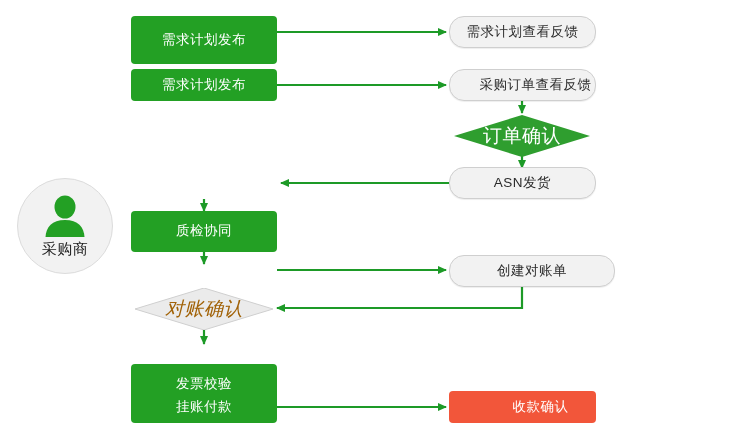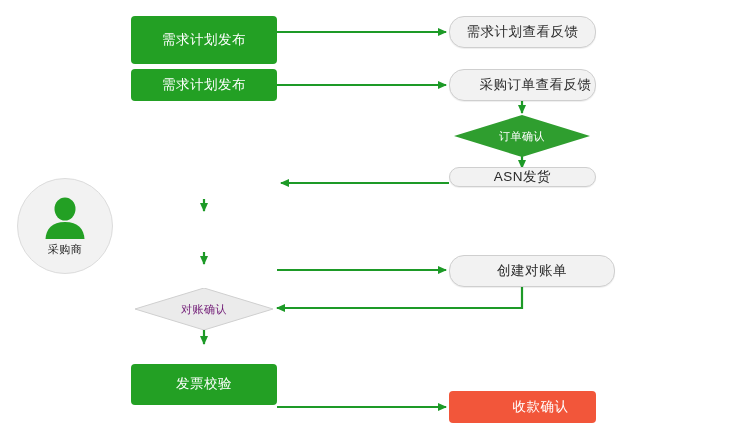--- a/index.html
+++ b/index.html
@@ -66,26 +66,26 @@
   }
   .diamond .dshape {
     position: absolute;
     left: 0; top: 0;
     width: 100%;
     height: 100%;
   }
   .diamond .dlabel {
     position: relative;
     z-index: 2;
-    font-size: 11px;
+    font-size: 19px;
     letter-spacing: 0.5px;
     white-space: nowrap;
   }
   .diamond-green .dlabel { color: #ffffff; }
-  .diamond-white .dlabel { color: #701a75; }
+  .diamond-white .dlabel { color: #a16207; font-style: italic; }
 
   
   .actor {
     position: absolute;
     width: 96px;
     height: 96px;
     border-radius: 50%;
     background: #f2f2f2;
     border: 1px solid #dcdcdc;
     box-sizing: border-box;
@@ -94,21 +94,21 @@
     align-items: center;
     justify-content: center;
   }
   .actor .glyph {
     width: 52px;
     height: 46px;
     display: block;
     margin-bottom: 1px;
   }
   .actor .aname {
-    font-size: 11px;
+    font-size: 15px;
     color: #1d1d1d;
     letter-spacing: 0.5px;
     white-space: nowrap;
   }
 </style>
 </head>
 <body>
 
 <div id="canvas">
 
@@ -153,42 +153,44 @@
     </svg>
     <span class="aname">采购商</span>
   </div>
 
 
   <div class="node node-green" style="left:131px; top:16px; width:146px; height:48px;">需求计划发布</div>
 
   <div class="node node-green" style="left:131px; top:69px; width:146px; height:32px;">需求计划发布</div>
 
 
+  <div class="node node-green" style="left:131px; top:211px; width:146px; height:41px;">质检协同</div>
 
 
   <div class="diamond diamond-white" style="left:135px; top:288px; width:138px; height:42px;">
     <svg class="dshape" viewBox="0 0 138 42" preserveAspectRatio="none">
       <polygon points="69,0 138,21 69,42 0,21" fill="#ebebeb" stroke="#cfcfcf" stroke-width="1"></polygon>
     </svg>
     <span class="dlabel">对账确认</span>
   </div>
 
   <div class="node node-green" style="left:131px; top:344px; width:146px; height:41px;margin-top:20px;">发票校验</div>
 
+  <div class="node node-green" style="left:131px; top:391px; width:146px; height:32px;">挂账付款</div>
 
   <div class="node node-plain" style="left:449px; top:16px; width:147px; height:32px;">需求计划查看反馈</div>
 
   <div class="node node-plain" style="left:449px; top:69px; width:147px; height:32px;padding-left:26px;">采购订单查看反馈</div>
 
   <div class="diamond diamond-green" style="left:454px; top:115px; width:136px; height:42px;">
     <svg class="dshape" viewBox="0 0 136 42" preserveAspectRatio="none">
       <polygon points="68,0 136,21 68,42 0,21" fill="#2f9e2f"></polygon>
     </svg>
     <span class="dlabel">订单确认</span>
   </div>
 
-  <div class="node node-plain" style="left:449px; top:167px; width:147px; height:20px;">ASN发货</div>
+  <div class="node node-plain" style="left:449px; top:167px; width:147px; height:32px;">ASN发货</div>
 
   <div class="node node-plain" style="left:449px; top:255px; width:166px; height:32px;">创建对账单</div>
 
   <div class="node node-red" style="left:449px; top:391px; width:147px; height:32px;padding-left:36px;">收款确认</div>
 
 </div>
 
 </body></html>

